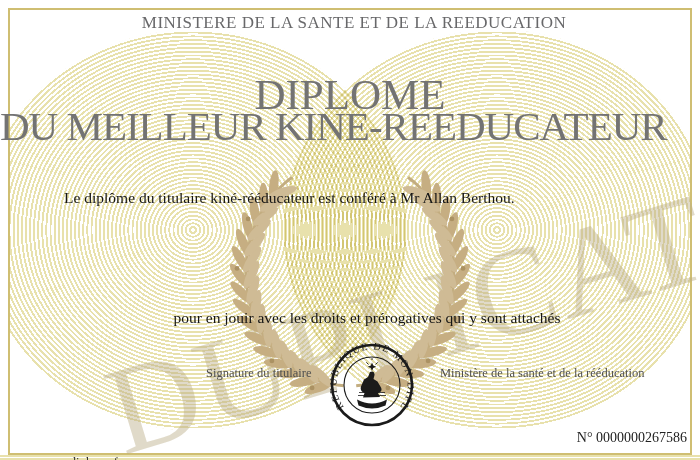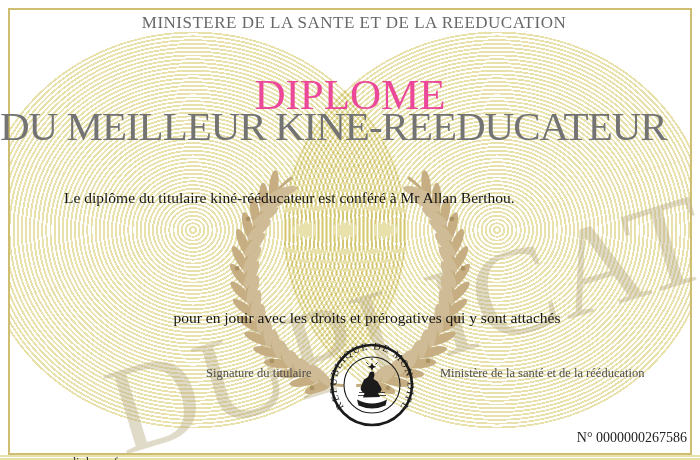--- a/index.html
+++ b/index.html
@@ -32,21 +32,21 @@
     position:absolute;left:130px;top:350px;z-index:3;
     font-size:125px;line-height:125px;letter-spacing:2px;white-space:nowrap;
     color:rgba(186,172,136,0.45);
     transform:rotate(-17deg);transform-origin:0 100%;
   }
   .wreath{position:absolute;left:178px;top:150px;z-index:4;}
   .seal{position:absolute;left:330px;top:343px;z-index:6;}
   .txt{position:absolute;z-index:5;}
   .header{top:13px;left:4px;width:100%;text-align:center;font-size:17px;
           letter-spacing:0.5px;color:#68686a;}
-  .title1{top:70px;left:0;width:100%;text-align:center;font-size:43px;color:#ec4899;}
+  .title1{top:70px;left:0;width:100%;text-align:center;font-size:43px;color:#737373;}
   .title2{top:102px;left:0;width:100%;text-align:left;font-size:41px;
           letter-spacing:-1px;white-space:nowrap;color:#737373;}
   .body-text{left:64px;top:186px;font-size:15.5px;line-height:23px;color:#151515;}
   .rights{top:309px;left:0;width:640px;text-align:center;font-size:15.5px;color:#151515;padding-left:47px;}
   .sig-label{left:160px;top:366px;font-size:12.5px;color:#4e4e4e;margin-left:46px;}
   .min-label{left:408px;top:366px;font-size:12.5px;color:#4e4e4e;padding-left:32px;}
   .site{left:14px;top:432px;font-size:12.5px;color:#2e2e2e;margin-top:23px;}
   .serial{right:13px;top:430px;font-size:14px;color:#222222;}
 </style>
 </head>

